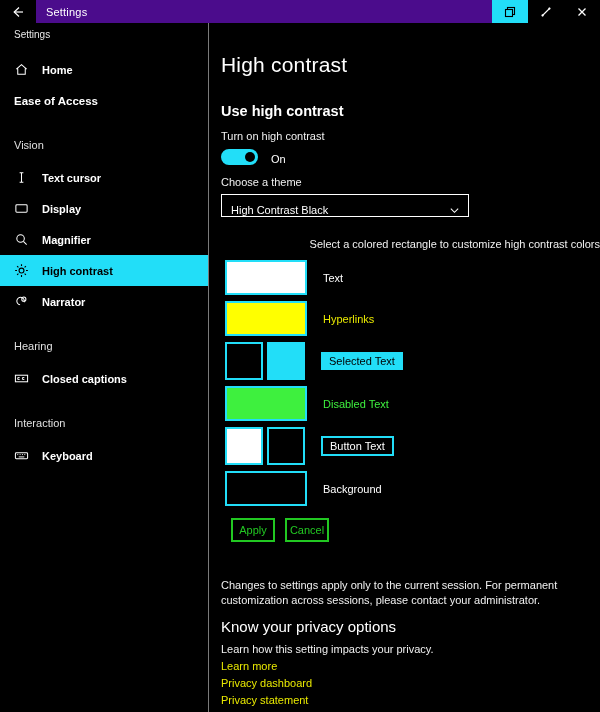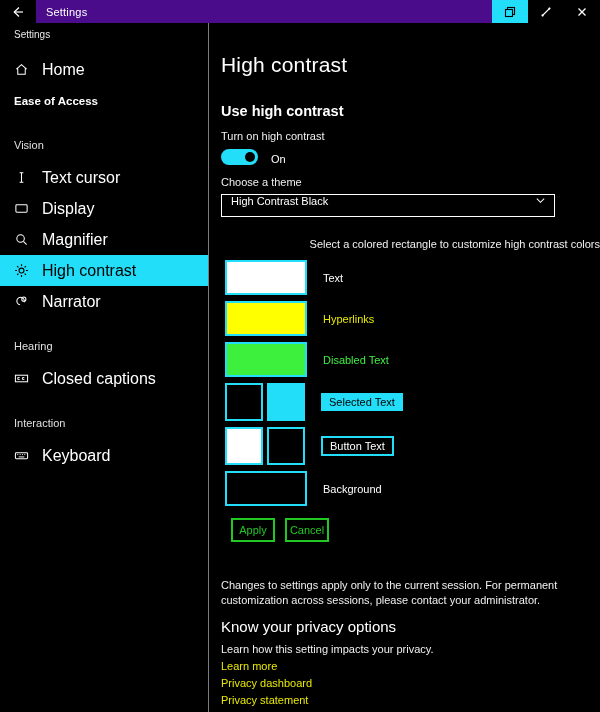--- a/index.html
+++ b/index.html
@@ -87,23 +87,24 @@
     color: #ffffff;
   }
   .nav-item .nav-icon {
     width: 22px;
     display: flex;
     align-items: center;
     justify-content: flex-start;
     flex: 0 0 22px;
   }
   .nav-item .nav-label {
-    font-size: 16px;
+    font-size: 11px;
     padding-left: 6px;
     white-space: nowrap;
+    font-weight: bold;
   }
   .nav-item.selected {
     background: #22DEF8;
     color: #000000;
     width: 208px;
   }
   .nav-item.selected .nav-label { color: #000000; }
   .nav-item.section-head .nav-label {
     font-weight: bold;
     padding-left: 0;
@@ -176,27 +177,27 @@
   }
   .toggle-state {
     font-size: 11px;
     color: #ffffff;
     margin-left: 13px;
   }
 
   
   .dropdown {
     margin-top: 6px;
-    width: 334px;
+    width: 248px;
     height: 23px;
     border: 1px solid #ffffff;
     box-sizing: border-box;
     background: #000000;
     display: flex;
-    align-items: flex-start;
+    align-items: flex-end;
     justify-content: space-between;
     padding: 0 8px 0 9px;
   }
   .dropdown-value {
     font-size: 11px;
     color: #ffffff;
   }
 
   .helper-text {
     font-size: 11px;
@@ -454,29 +455,29 @@
       <div class="sw sw-wide" style="background:#ffffff"></div>
       <span class="sw-label" style="color:#ffffff">Text</span>
     </div>
 
     <div class="swatch-row row-offset">
       <div class="sw sw-wide" style="background:#FFFF00"></div>
       <span class="sw-label" style="color:#E8E800">Hyperlinks</span>
     </div>
 
     <div class="swatch-row row-offset">
-      <div class="sw sw-wide" style="background:#3EF03E"></div>
-      <span class="sw-label" style="color:#3EF03E">Disabled Text</span>
-    </div>
-
-    <div class="swatch-row row-offset">
       <div class="sw sw-sq" style="background:#000000"></div>
       <div class="sw-gap"></div>
       <div class="sw sw-sq" style="background:#22DEF8"></div>
       <span class="sw-label selected-chip">Selected Text</span>
+    </div>
+
+    <div class="swatch-row row-offset">
+      <div class="sw sw-wide" style="background:#3EF03E"></div>
+      <span class="sw-label" style="color:#3EF03E">Disabled Text</span>
     </div>
 
     <div class="swatch-row row-offset">
       <div class="sw sw-sq" style="background:#ffffff"></div>
       <div class="sw-gap"></div>
       <div class="sw sw-sq" style="background:#000000"></div>
       <span class="sw-label boxed" style="color:#ffffff">Button Text</span>
     </div>
 
     <div class="swatch-row row-offset">

